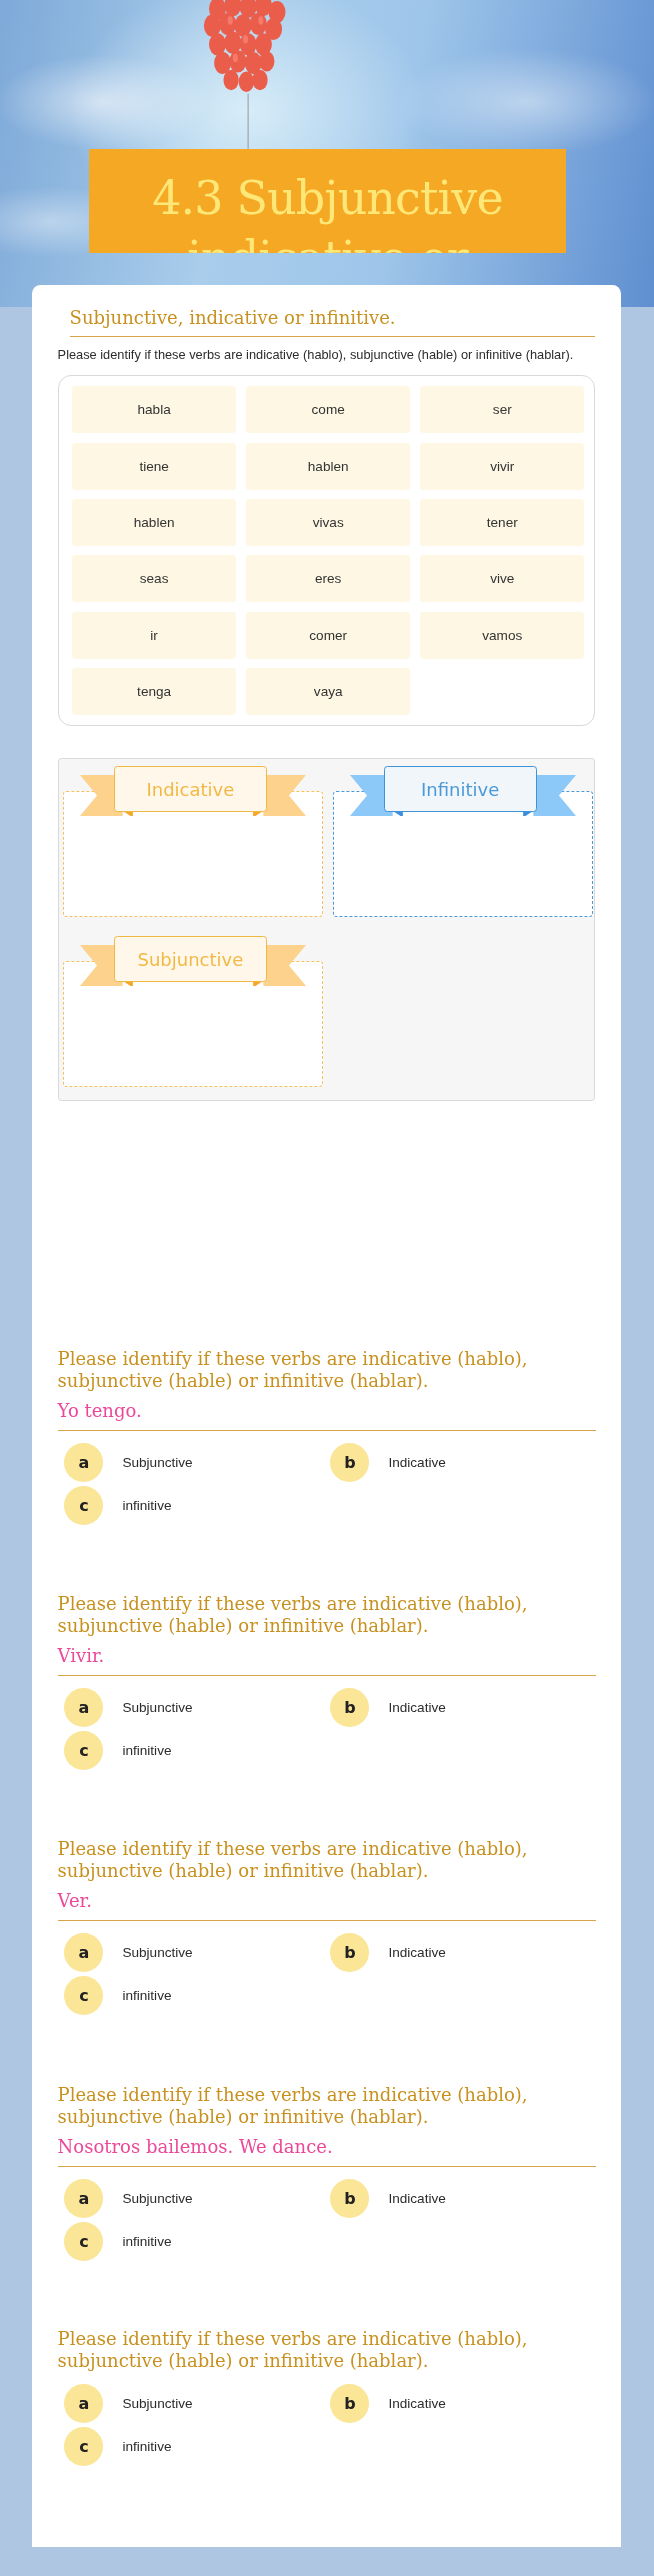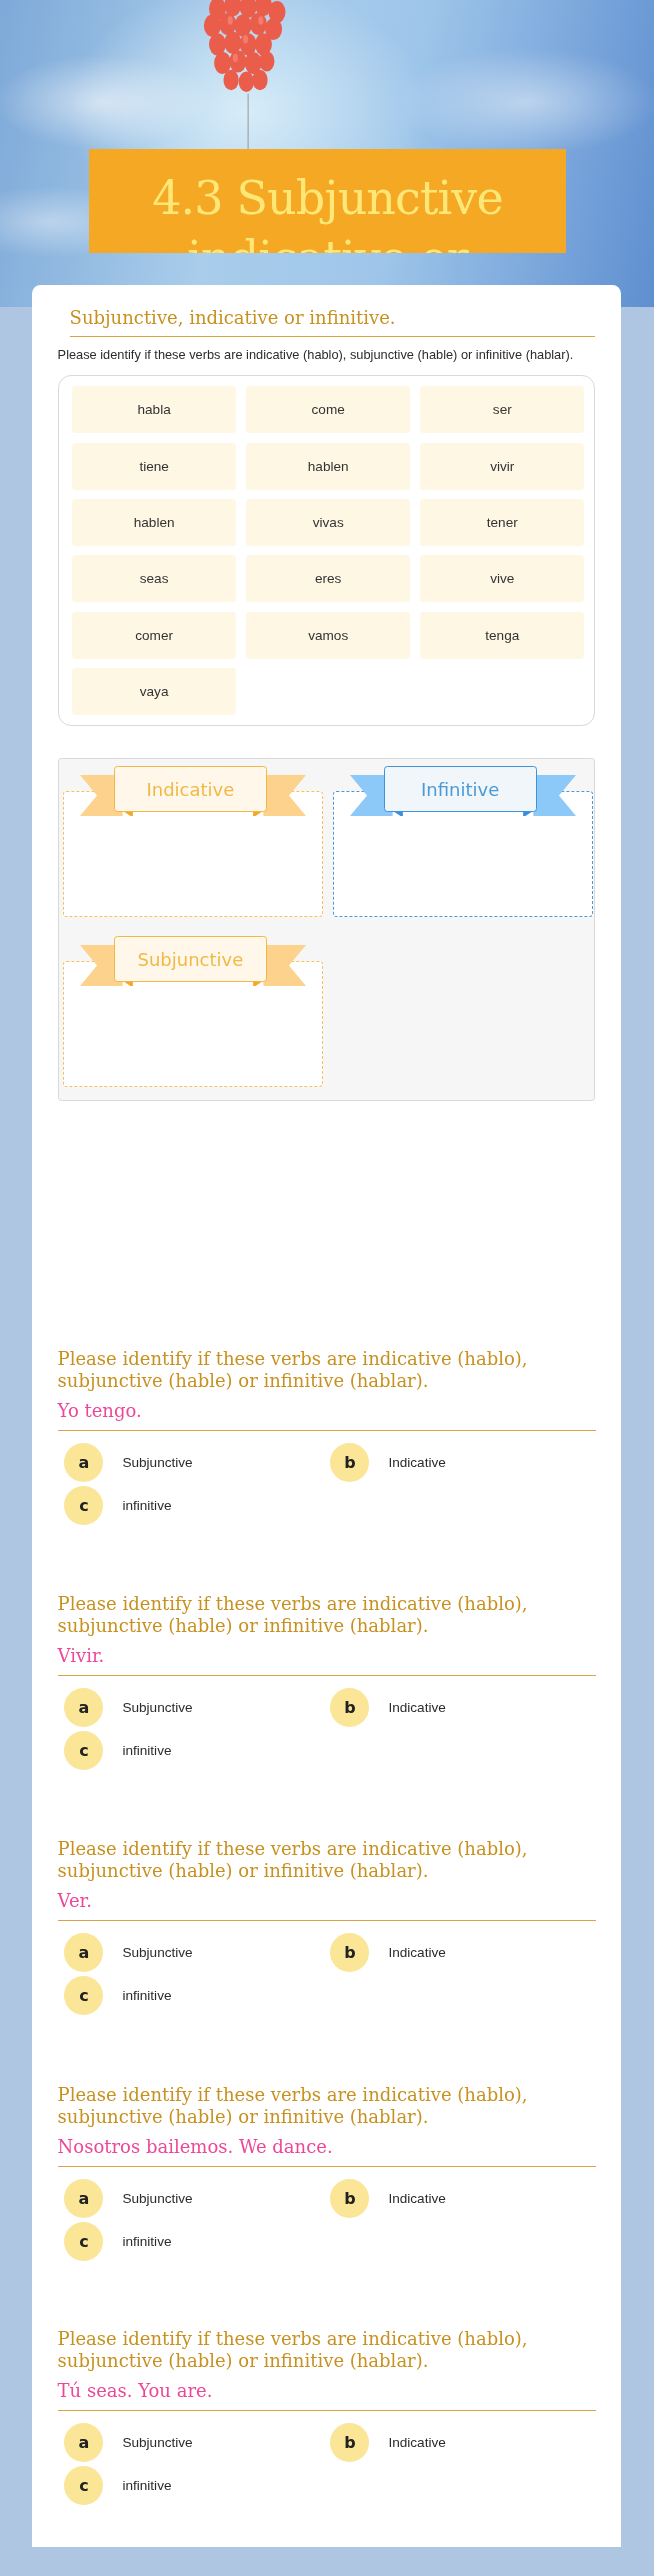--- a/index.html
+++ b/index.html
@@ -195,20 +195,21 @@
     <div class="word-chip">ser</div>
     <div class="word-chip">tiene</div>
     <div class="word-chip">hablen</div>
     <div class="word-chip">vivir</div>
     <div class="word-chip">hablen</div>
     <div class="word-chip">vivas</div>
     <div class="word-chip">tener</div>
     <div class="word-chip">seas</div>
     <div class="word-chip">eres</div>
     <div class="word-chip">vive</div>
+    <div class="word-chip">ir</div>
     <div class="word-chip">comer</div>
     <div class="word-chip">vamos</div>
     <div class="word-chip">tenga</div>
     <div class="word-chip">vaya</div>
   </div>
 
   <div class="sort-area">
 
     <div class="bin" style="left:4.3px; top:0px;">
       <div class="dropzone"></div>
@@ -315,21 +316,20 @@
         </div>
       <div class="option">
           <span class="option-letter">c</span>
           <span class="option-label">infinitive</span>
         </div>
     </div>
   </div>
 
   <div class="question" style="top:2043px;">
     <div class="q-prompt">Please identify if these verbs are indicative (hablo), subjunctive (hable) or infinitive (hablar).</div>
-    <div class="q-subject">Tú seas.  You are.</div>
     <div class="options">
       <div class="option">
           <span class="option-letter">a</span>
           <span class="option-label">Subjunctive</span>
         </div>
       <div class="option">
           <span class="option-letter">b</span>
           <span class="option-label">Indicative</span>
         </div>
       <div class="option">

